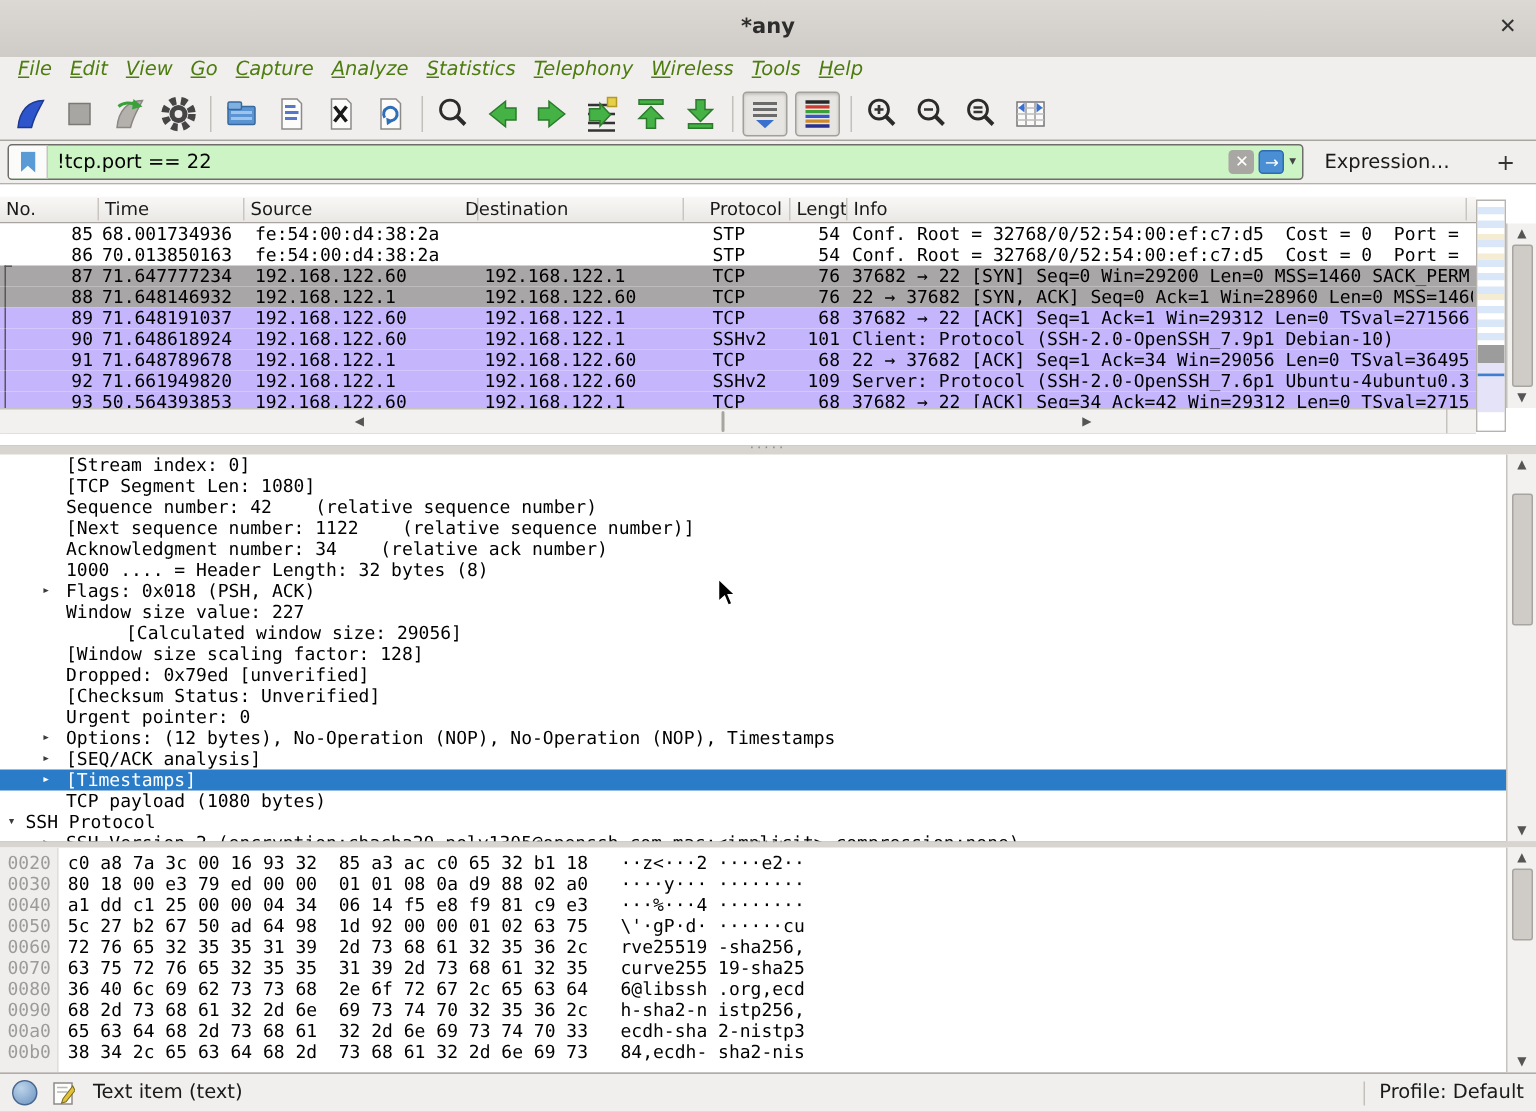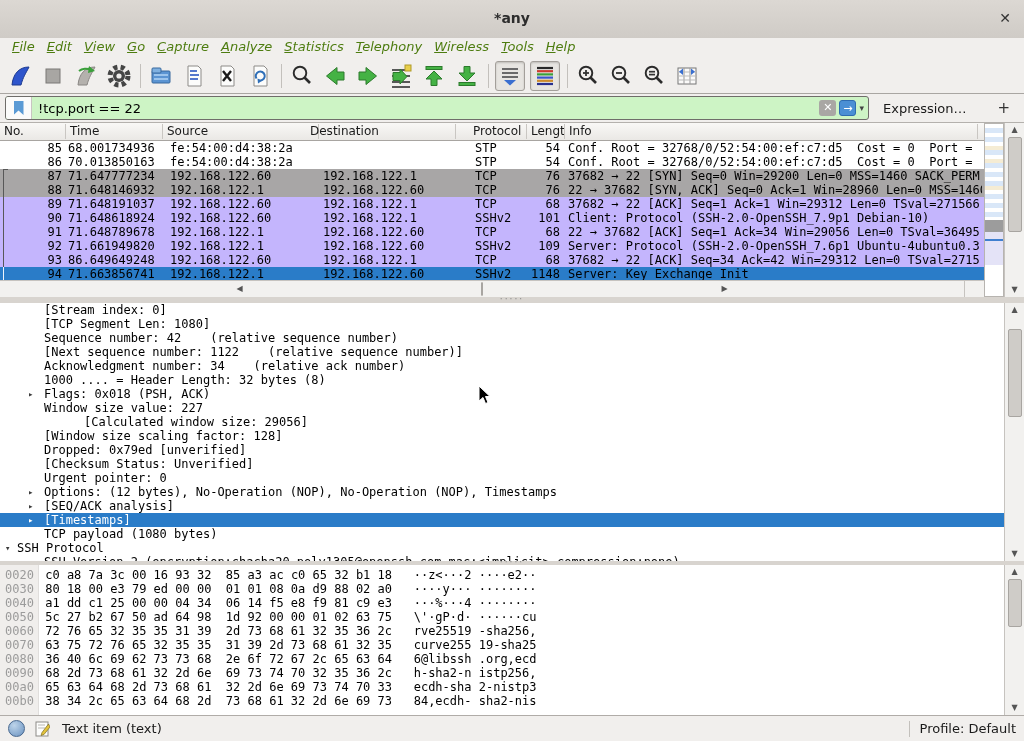--- a/index.html
+++ b/index.html
@@ -38,21 +38,21 @@
                 font-family:"DejaVu Sans",sans-serif;font-size:13px;color:#000;padding:0 6px;}
   .ffbtn{width:17px;height:16px;border-radius:3px;margin-right:3px;color:#fff;
          font-size:11px;line-height:16px;text-align:center;}
   #clear-btn{background:#a9a7a4;}
   #apply-btn{background:#4a8fd4;border:1px solid #2e6bb0;box-sizing:border-box;}
   #filter-caret{font-size:9px;color:#444;margin-right:4px;}
   #expression-label{font-size:13px;color:#1a1a1a;margin-left:14px;}
   #filter-add{font-size:15px;color:#333;margin-left:auto;margin-right:6px;}
   
   #packetlist{top:123px;height:174px;background:#fff;border-bottom:1px solid #8e8b87;
-              display:flex;}
+              display:flex;align-items:center;}
   #plmain{flex:1;position:relative;overflow:hidden;}
   #plheader{position:relative;height:17px;background:linear-gradient(#f9f8f6,#eae8e5);
             border-bottom:1px solid #a8a5a1;font-size:12px;color:#1a1a1a;}
   .hcell{position:absolute;top:1px;height:15px;line-height:15px;border-right:1px solid #c9c6c2;
          padding-left:4px;box-sizing:border-box;overflow:hidden;white-space:nowrap;}
   #plrows{position:relative;font-family:"DejaVu Sans Mono","Liberation Mono",monospace;
           font-size:12px;}
   .prow{position:relative;height:14px;line-height:14px;white-space:nowrap;}
   .prow span{position:absolute;top:0;overflow:hidden;white-space:pre;}
   .c-no{left:0;width:62px;text-align:right;}
@@ -376,21 +376,21 @@
           <span class="c-no">92</span>
           <span class="c-time">71.661949820</span>
           <span class="c-src">192.168.122.1</span>
           <span class="c-dst">192.168.122.60</span>
           <span class="c-proto">SSHv2</span>
           <span class="c-len">109</span>
           <span class="c-info">Server: Protocol (SSH-2.0-OpenSSH_7.6p1 Ubuntu-4ubuntu0.3</span>
         </div>
         <div class="prow tcp conv">
           <span class="c-no">93</span>
-          <span class="c-time">86.649649248</span>
+          <span class="c-time">50.564393853</span>
           <span class="c-src">192.168.122.60</span>
           <span class="c-dst">192.168.122.1</span>
           <span class="c-proto">TCP</span>
           <span class="c-len">68</span>
           <span class="c-info">37682 → 22 [ACK] Seq=34 Ack=42 Win=29312 Len=0 TSval=2715</span>
         </div>
         <div class="prow sel conv">
           <span class="c-no">94</span>
           <span class="c-time">71.663856741</span>
           <span class="c-src">192.168.122.1</span>

